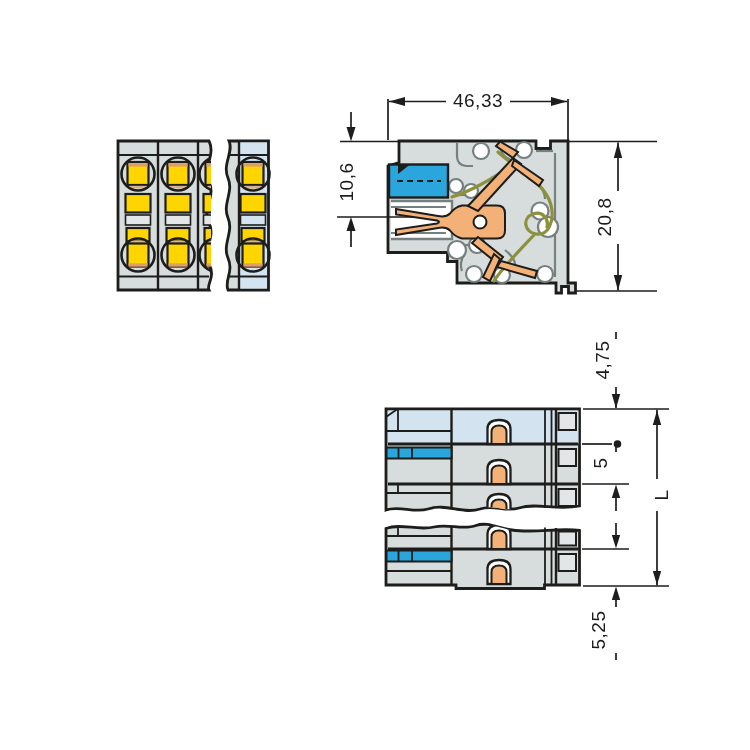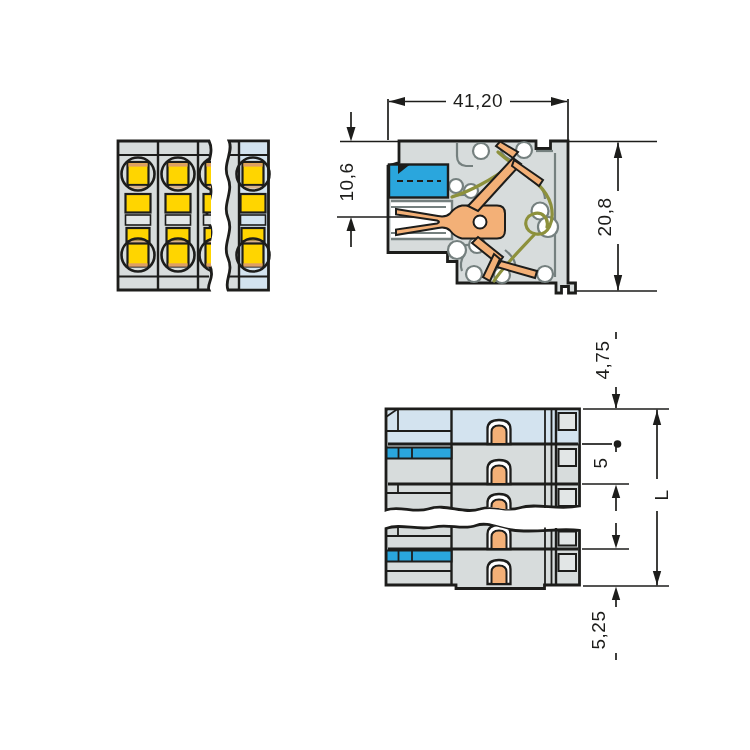--- a/index.html
+++ b/index.html
@@ -243,21 +243,21 @@
     <path d="M616,408.5 L611.8,394 L620.2,394 Z"></path>
     <circle cx="617.5" cy="444" r="3.8"></circle>
     <path d="M616,484.5 L611.8,498 L620.2,498 Z"></path>
     <path d="M616,548.5 L611.8,535 L620.2,535 Z"></path>
     <path d="M616,586.5 L611.8,600 L620.2,600 Z"></path>
     <path d="M657,410.5 L652.8,425 L661.2,425 Z"></path>
         <path d="M657,585 L652.8,571 L661.2,571 Z"></path>
   </g>
 </svg>
 
-<div class="dimlabel" style="left:437px;top:90px;width:82px;">41,20</div>
+<div class="dimlabel" style="left:437px;top:90px;width:82px;">46,33</div>
 <div class="dimlabel rot" style="left:315px;top:171px;width:64px;">10,6</div>
 <div class="dimlabel rot" style="left:573px;top:206px;width:64px;">20,8</div>
 <div class="dimlabel rot" style="left:571px;top:349px;width:64px;">4,75</div>
 <div class="dimlabel rot" style="left:586px;top:452px;width:30px;">5</div>
 <div class="dimlabel rot" style="left:647px;top:484px;width:30px;">L</div>
 <div class="dimlabel rot" style="left:567px;top:619px;width:64px;">5,25</div>
 
 </div>
 
 </body></html>

